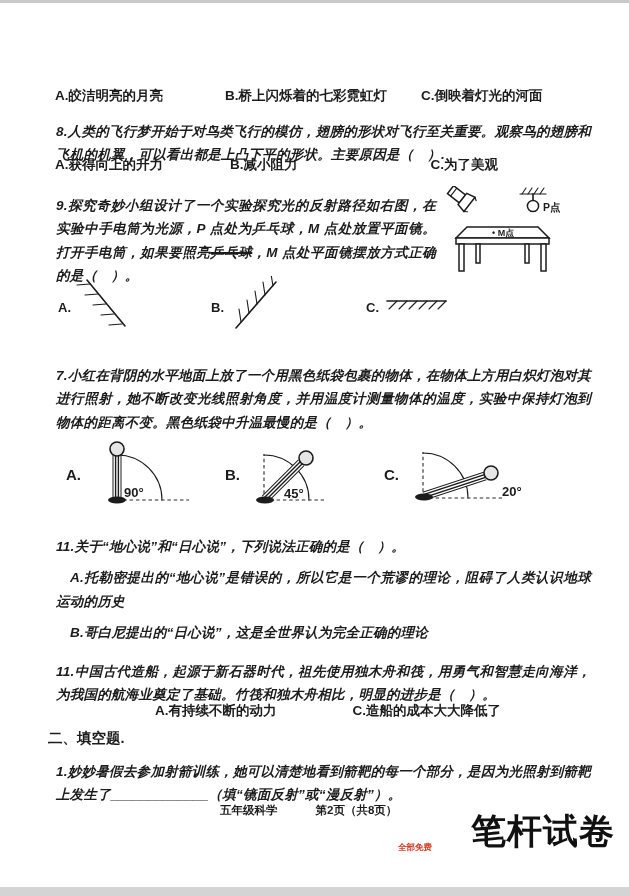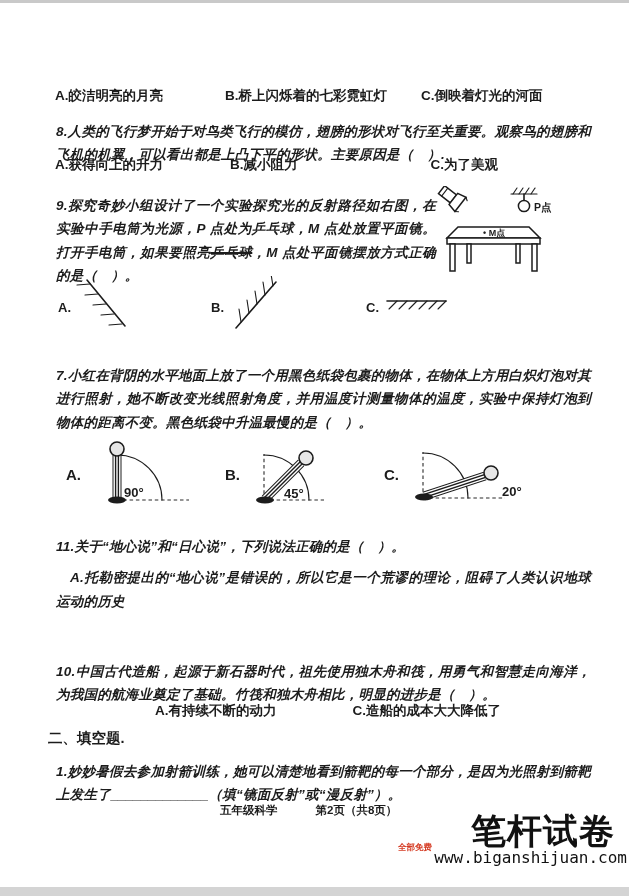--- a/index.html
+++ b/index.html
@@ -20,21 +20,21 @@
   .opts-prev{top:88px;align-items:flex-end;}
   .opts-prev .o1{margin-left:7px;} .opts-prev .o2{margin-left:62px;} .opts-prev .o3{margin-left:34px;}
   .opts-q8{top:157px;}
   .opts-q8 .o1{margin-left:7px;} .opts-q8 .o2{margin-left:67px;} .opts-q8 .o3{margin-left:133px;}
   .opts-q12{top:703px;justify-content:center;}
   .opts-q12 .o1{margin-left:0px;} .opts-q12 .o2{margin-left:25px;} .opts-q12 .o3{margin-left:76px;}
 
   .q8{left:48px;top:112px;width:551px;}
   .q9{left:48px;top:186px;width:396px;}
   .q9 .strike{text-decoration:line-through;text-decoration-thickness:1.5px;}
-  .q9-figure{left:423px;top:186px;width:195px;height:94px;}
+  .q9-figure{left:432px;top:186px;width:195px;height:94px;}
   .q10{left:48px;top:356px;width:551px;}
   .q11{left:48px;top:527px;width:551px;}
   .q11 .opt{text-indent:14px;}
   .q12{left:48px;top:652px;width:551px;}
   .sec2-title{left:48px;top:729px;font-size:14.5px;line-height:18px;}
   .fill1{left:48px;top:752px;width:551px;}
   .blank{letter-spacing:0;}
 
   .mirrors{position:absolute;left:48px;top:276px;width:560px;height:60px;display:flex;align-items:flex-start;}
   .mirrors .mlabel{font-size:13px;margin-top:24px;}
@@ -198,40 +198,40 @@
     <line x1="20" y1="60.6" x2="81" y2="40.6" stroke="#fff" stroke-width="1.4"></line>
     <ellipse cx="19" cy="59" rx="9" ry="3.5" fill="#1c1c1c"></ellipse>
     <circle cx="86" cy="35" r="7" fill="#e6e6e6" stroke="#1c1c1c" stroke-width="1.6"></circle>
     <text x="97" y="58" font-size="13" class="svgtext">20°</text>
   </svg>
 </div>
 
 <div class="abs txt q11">
   <p>11.关于“地心说”和“日心说”，下列说法正确的是（　）。</p>
   <p class="opt">A.托勒密提出的“地心说”是错误的，所以它是一个荒谬的理论，阻碍了人类认识地球运动的历史</p>
+  <p class="opt">B.哥白尼提出的“日心说”，这是全世界认为完全正确的理论</p>
 </div>
 
 <div class="abs txt q12">
-  <p>10.中国古代造船，起源于新石器时代，祖先使用独木舟和筏，用勇气和智慧走向海洋，为我国的航海业奠定了基础。竹筏和独木舟相比，明显的进步是（　）。</p>
+  <p>11.中国古代造船，起源于新石器时代，祖先使用独木舟和筏，用勇气和智慧走向海洋，为我国的航海业奠定了基础。竹筏和独木舟相比，明显的进步是（　）。</p>
 </div>
 <div class="opts-row opts-q12">
   <span class="o1">A.有持续不断的动力</span>
   <span class="o3">C.造船的成本大大降低了</span>
 </div>
 
 <div class="abs sec2-title">二、填空题.</div>
 
 <div class="abs txt fill1">
   <p><span>1.妙妙暑假去参加射箭训练，她可以清楚地看到箭靶的每一个部分，是因为光照射到箭靶上发生了</span><span class="blank">_____________</span><span>（填“镜面反射”或“漫反射”）。</span></p>
 </div>
 
 <div class="footer">
   <span>五年级科学</span>
   <span>第2页（共8页）</span>
 </div>
 
 <div class="watermark">
   <span class="wm-free" style="color: rgb(213, 59, 35);">全部免费</span>
   <span class="wm-brand">笔杆试卷</span>
-  <span class="wm-url">www.biganshijuan.com</span>
 </div>
 
 <div class="strip-bottom"></div>
 
 </body></html>

